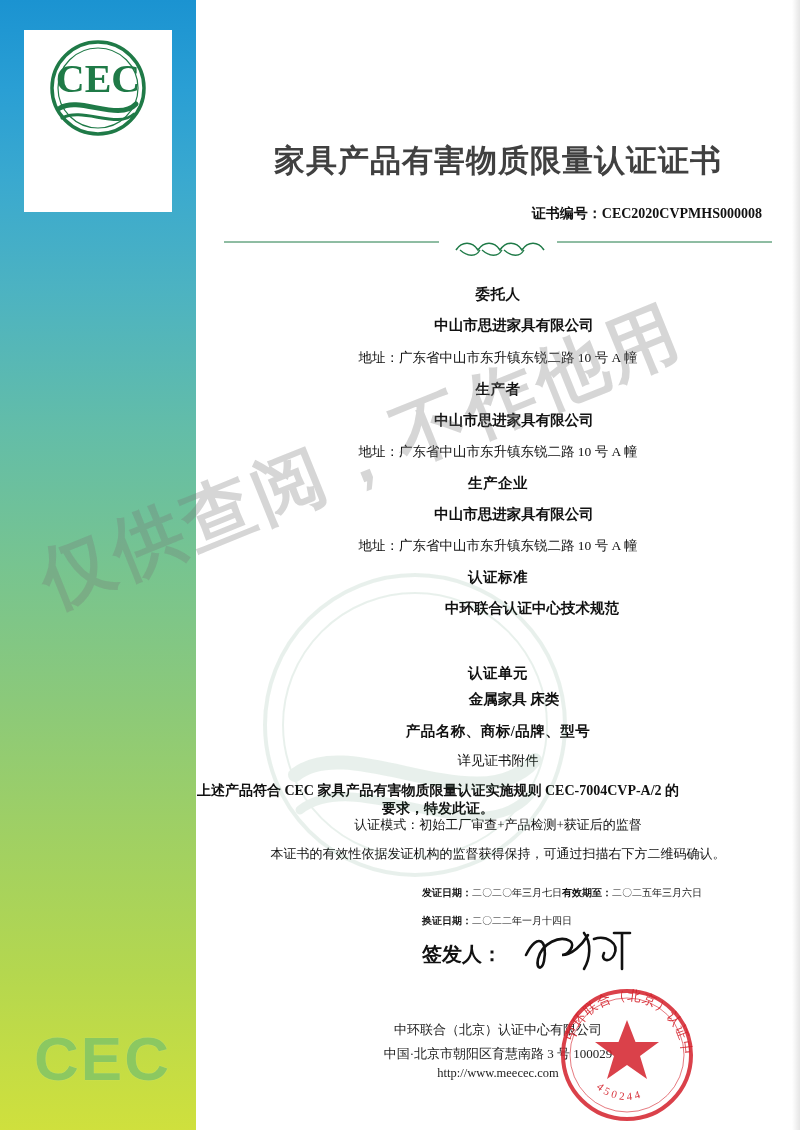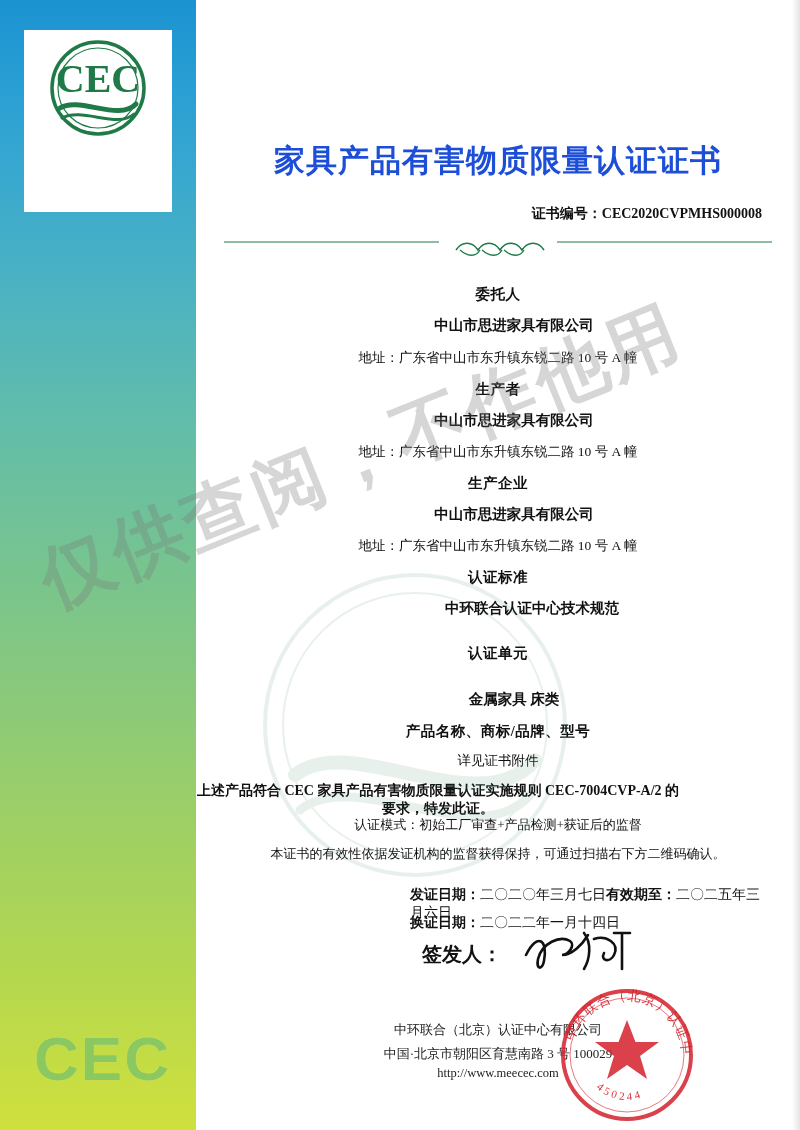--- a/index.html
+++ b/index.html
@@ -79,21 +79,21 @@
   }
   #cert-title {
     position: absolute;
     left: 0; top: 140px;
     width: 604px;
     text-align: center;
     font-family: "Liberation Serif", serif;
     font-weight: bold;
     font-size: 31px;
     letter-spacing: 1px;
-    color: #1d4ed8;
+    color: #404040;
   }
   #cert-no-row {
     position: absolute;
     left: 0; top: 205px;
     width: 566px;
     text-align: right;
     font-size: 14px;
     color: #111111;
   }
   #cert-no-row .label { font-weight: bold; }
@@ -132,23 +132,23 @@
     position: absolute;
     left: 0;
     width: 484px;
     text-align: center;
     font-weight: bold;
     font-size: 14px;
     color: #111111;
   }
   .date-row {
     position: absolute;
-    left: 16px;
+    left: 28px;
     width: 548px;
-    font-size: 14px;
+    font-size: 10px;
     color: #111111;
     text-align: left;
     padding-left: 198px;
     box-sizing: border-box;
   }
   .date-row .lbl { font-weight: bold; }
   #signature-row {
     position: absolute;
     left: 226px;
     top: 941px;
@@ -269,21 +269,21 @@
     <div class="doc-line field-value-b" style="top:411px;">中山市思进家具有限公司</div>
     <div class="doc-line field-value" style="top:443px;">地址：广东省中山市东升镇东锐二路 10 号 A 幢</div>
 
     <div class="doc-line field-label" style="top:474px;">生产企业</div>
     <div class="doc-line field-value-b" style="top:505px;">中山市思进家具有限公司</div>
     <div class="doc-line field-value" style="top:537px;">地址：广东省中山市东升镇东锐二路 10 号 A 幢</div>
 
     <div class="doc-line field-label" style="top:568px;">认证标准</div>
     <div class="doc-line field-value-b" style="top:599px;margin-left:18px;">中环联合认证中心技术规范</div>
 
-    <div class="doc-line field-label" style="top:644px;">认证单元</div>
+    <div class="doc-line field-label" style="top:664px;">认证单元</div>
     <div class="doc-line field-value-b" style="top:690px;">金属家具  床类</div>
 
     <div class="doc-line field-label" style="top:722px;">产品名称、商标/品牌、型号</div>
     <div class="doc-line field-value" style="top:752px;">详见证书附件</div>
 
     <div id="statement" style="top:782px;">上述产品符合 CEC 家具产品有害物质限量认证实施规则 CEC-7004CVP-A/2 的要求，特发此证。</div>
     <div class="doc-line small" style="top:845px;">本证书的有效性依据发证机构的监督获得保持，可通过扫描右下方二维码确认。</div>
     <div class="doc-line small" style="top:816px;">认证模式：初始工厂审查+产品检测+获证后的监督</div>
 
     <div class="date-row" style="top:886px;">

